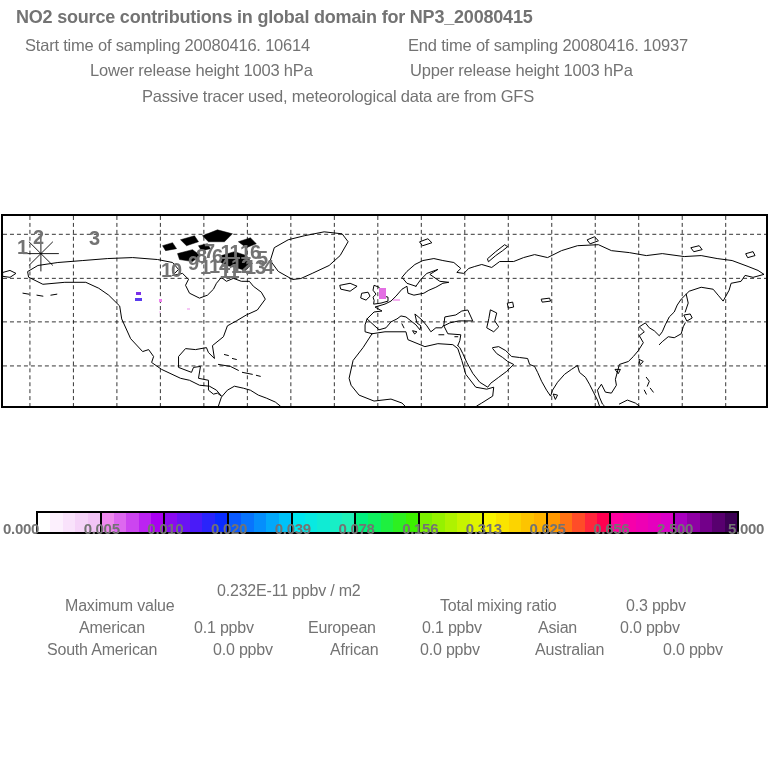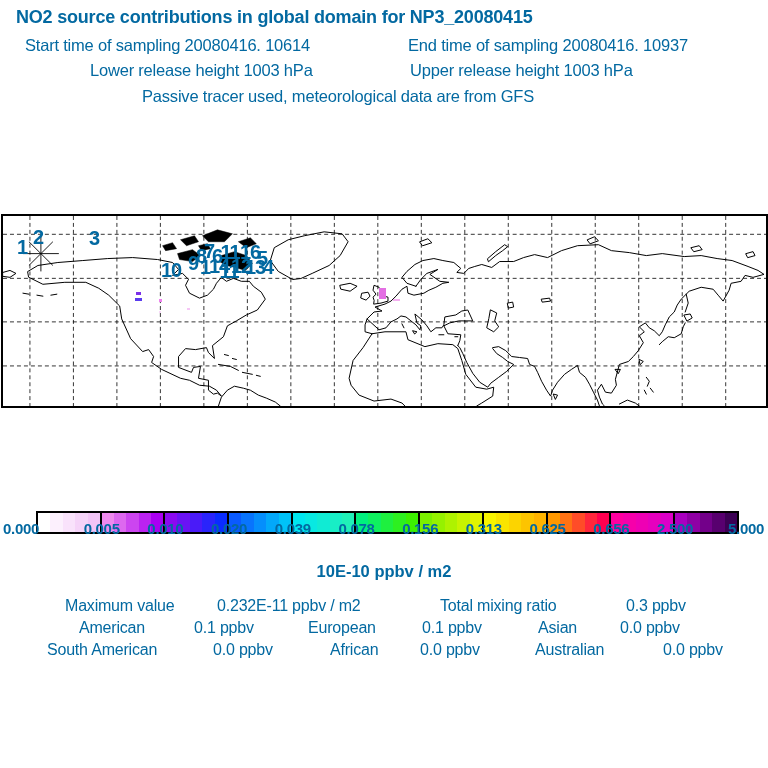--- a/index.html
+++ b/index.html
@@ -1,17 +1,17 @@
 <!DOCTYPE html>
 <html><head>
 <meta charset="utf-8">
 <style>
   html,body{margin:0;padding:0;background:#fff;}
   #page{position:relative;width:768px;height:768px;background:#ffffff;overflow:hidden;
-        font-family:"Liberation Sans",sans-serif;color:#0369a1;}
+        font-family:"Liberation Sans",sans-serif;color:#737373;}
   .abs{position:absolute;white-space:nowrap;}
   #hdr-title{left:16px;top:7px;font-size:18px;font-weight:bold;letter-spacing:-0.2px;}
   .hline{font-size:16.5px;letter-spacing:-0.2px;}
   
   #map-frame{position:absolute;left:1px;top:214px;width:763px;height:190px;
              border:2px solid #000;background:#fff;}
   #map-svg{position:absolute;left:0;top:0;}
   .map-num{position:absolute;font-size:20px;font-weight:bold;transform:translate(-50%,-50%);
            line-height:1;letter-spacing:-1px;}
   .patch{position:absolute;}
@@ -166,25 +166,24 @@
       <span class="ctick" style="left: 229.1px;">0.020</span>
       <span class="ctick" style="left: 292.8px;">0.039</span>
       <span class="ctick" style="left: 356.5px;">0.078</span>
       <span class="ctick" style="left: 420.2px;">0.156</span>
       <span class="ctick" style="left: 483.9px;">0.313</span>
       <span class="ctick" style="left: 547.6px;">0.625</span>
       <span class="ctick" style="left: 611.3px;">0.656</span>
       <span class="ctick" style="left: 675px;">2.500</span>
       <span class="ctick" style="left: 746px;">5.000</span>
     </div>
-  <div id="cb-units">10E-10 ppbv / m2</div>
 
   <div id="stats">
       <span class="stat" style="left: 65px; top: 597px;">Maximum value</span>
-      <span class="stat" style="left: 217px; top: 597px;">0.232E-11 ppbv / m2</span>
+      <span class="stat" style="left: 217px; top: 582px;">0.232E-11 ppbv / m2</span>
       <span class="stat" style="left: 440px; top: 597px;">Total mixing ratio</span>
       <span class="stat" style="left: 626px; top: 597px;">0.3 ppbv</span>
       <span class="stat" style="left: 79px; top: 619px;">American</span>
       <span class="stat" style="left: 194px; top: 619px;">0.1 ppbv</span>
       <span class="stat" style="left: 308px; top: 619px;">European</span>
       <span class="stat" style="left: 422px; top: 619px;">0.1 ppbv</span>
       <span class="stat" style="left: 538px; top: 619px;">Asian</span>
       <span class="stat" style="left: 620px; top: 619px;">0.0 ppbv</span>
       <span class="stat" style="left: 47px; top: 641px;">South American</span>
       <span class="stat" style="left: 213px; top: 641px;">0.0 ppbv</span>

